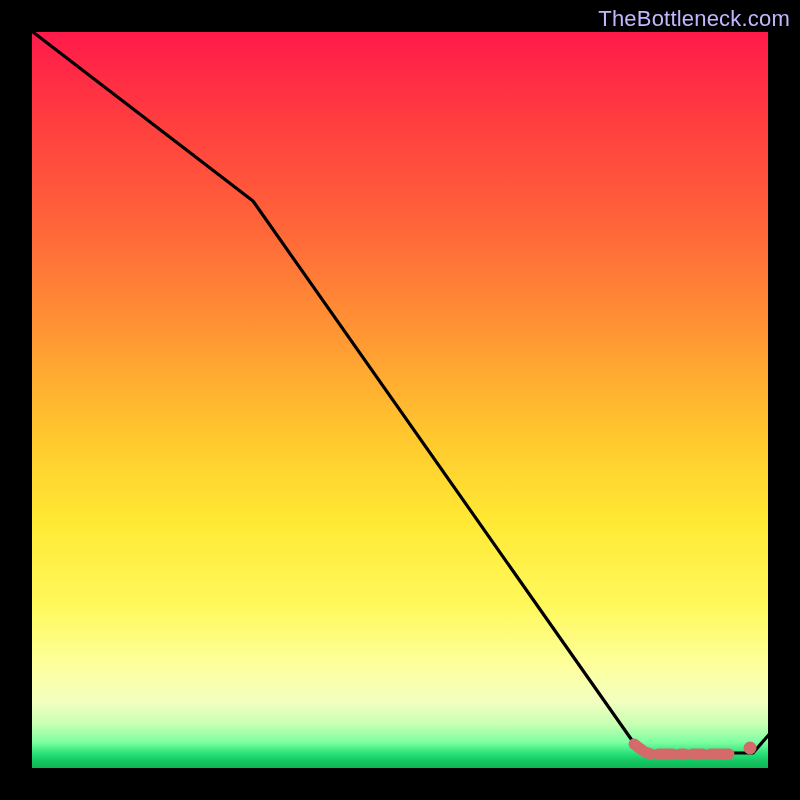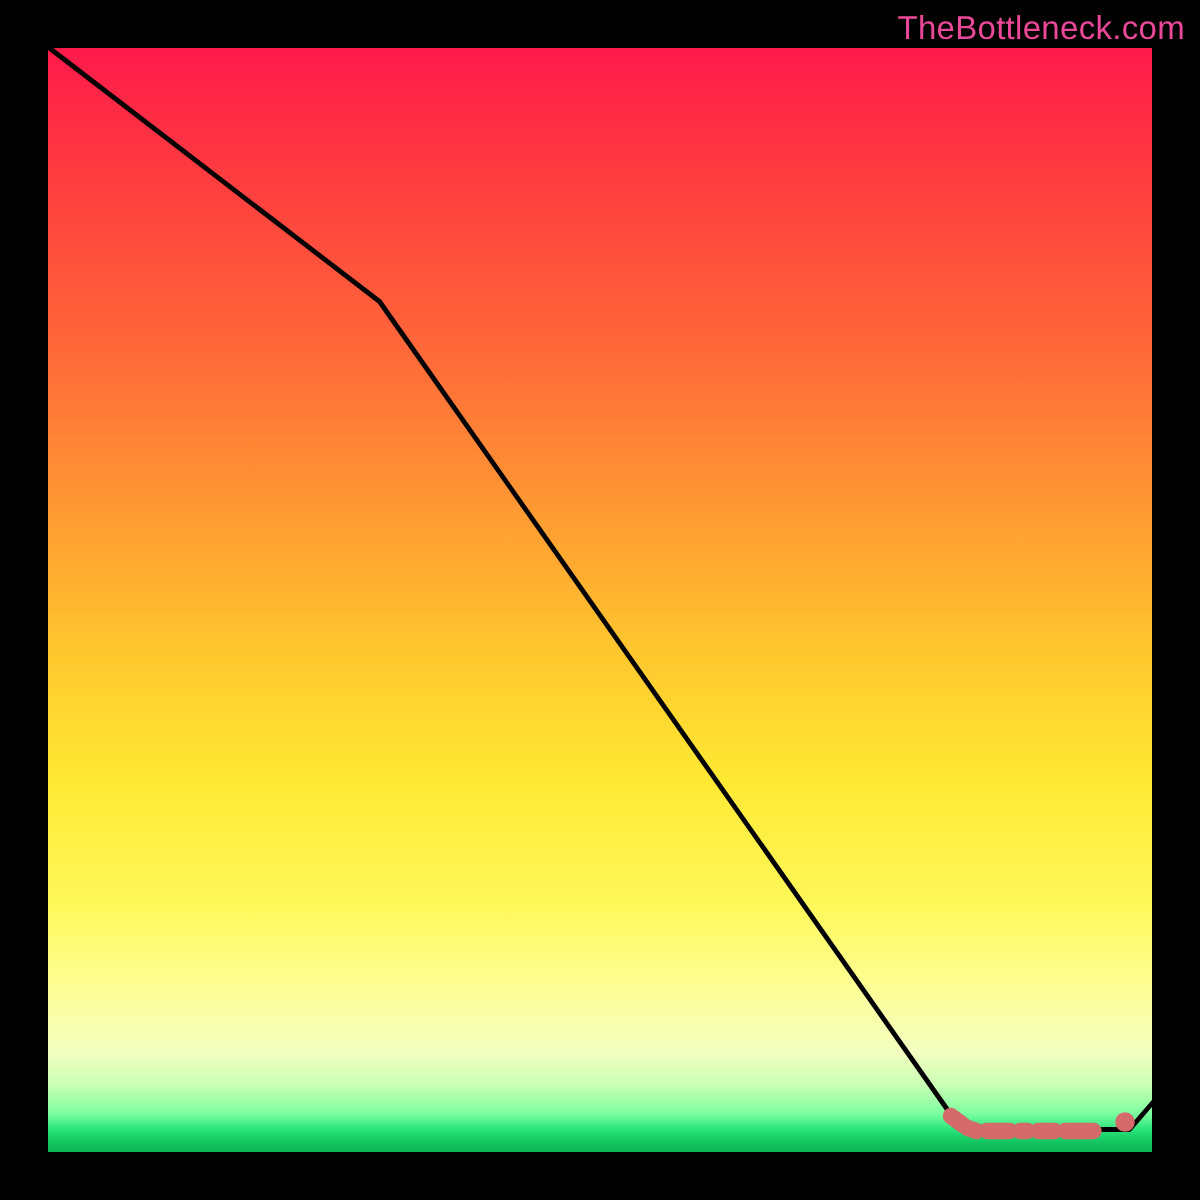--- a/index.html
+++ b/index.html
@@ -39,21 +39,21 @@
       #7dffa0 96.5%,
       #29e37a 98%,
       #15c862 99%,
       #0eb455 100%
     );
   }
   .watermark {
     position: absolute;
     top: 6px;
     right: 10px;
-    color: #ec4899;
+    color: #c4b5fd;
     font-size: 22px;
     font-weight: 500;
     letter-spacing: 0.2px;
     user-select: none;
   }
   svg.overlay {
     position: absolute;
     left: 0;
     top: 0;
     width: 736px;

